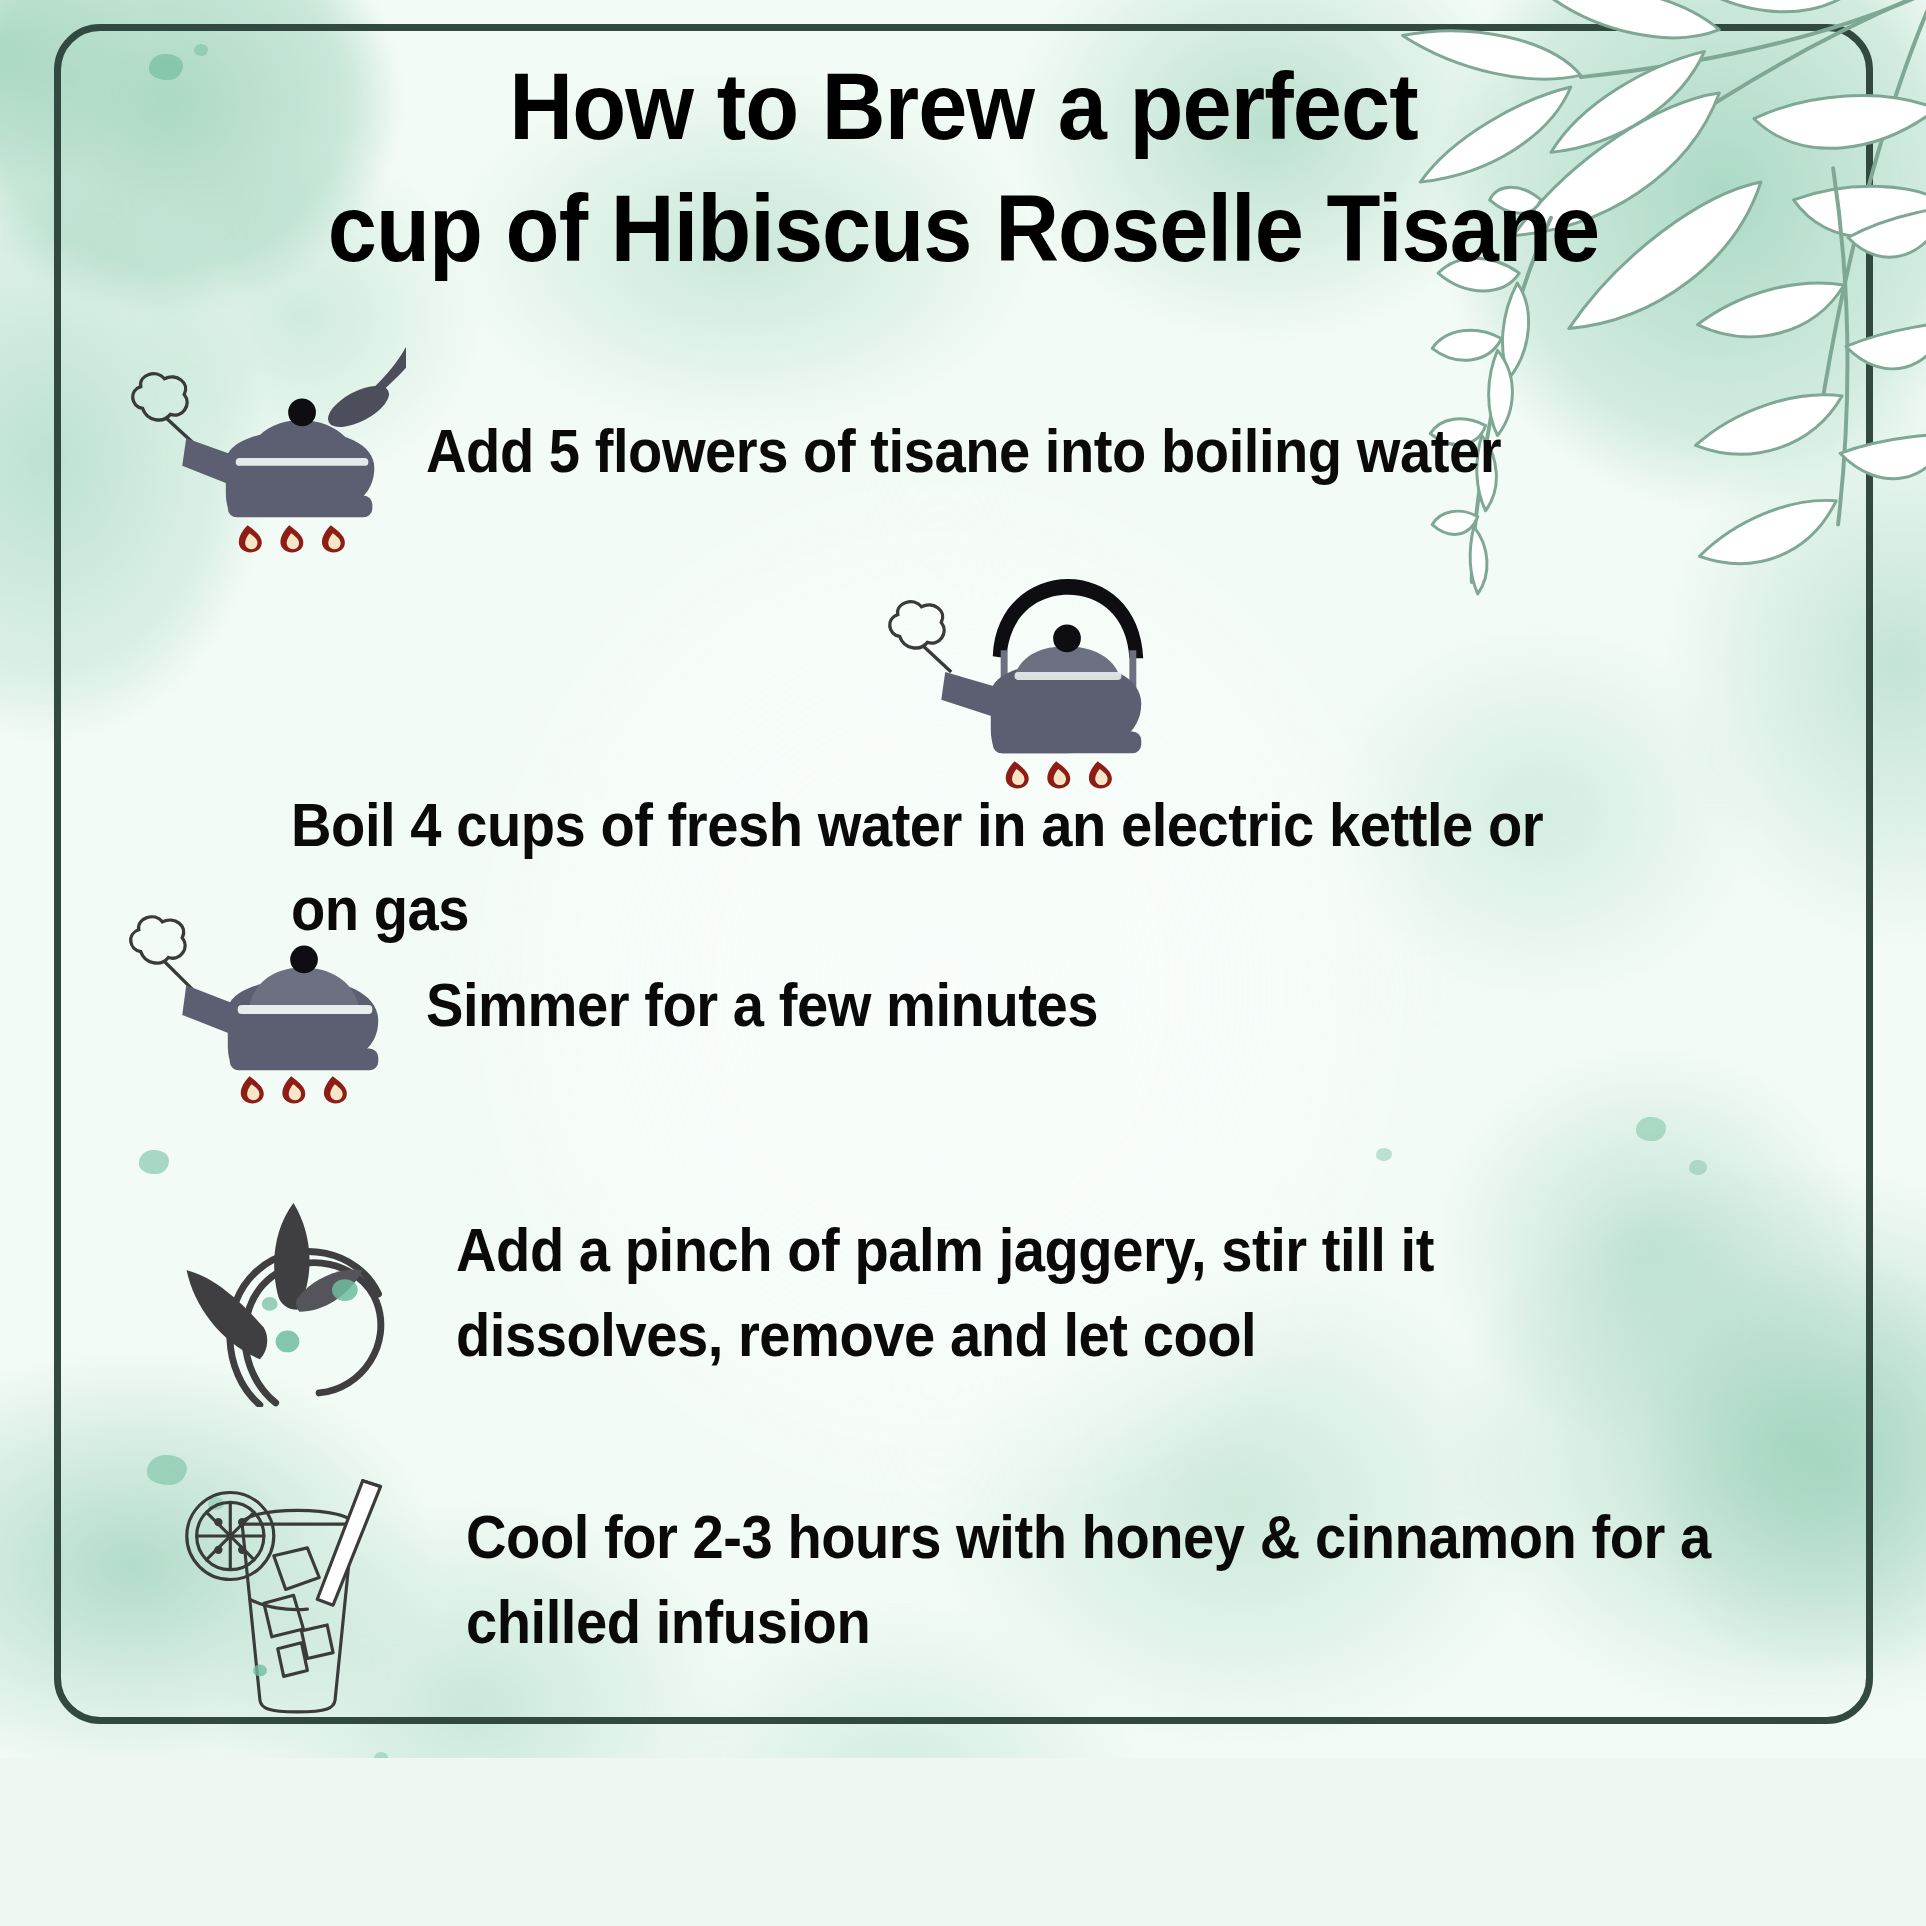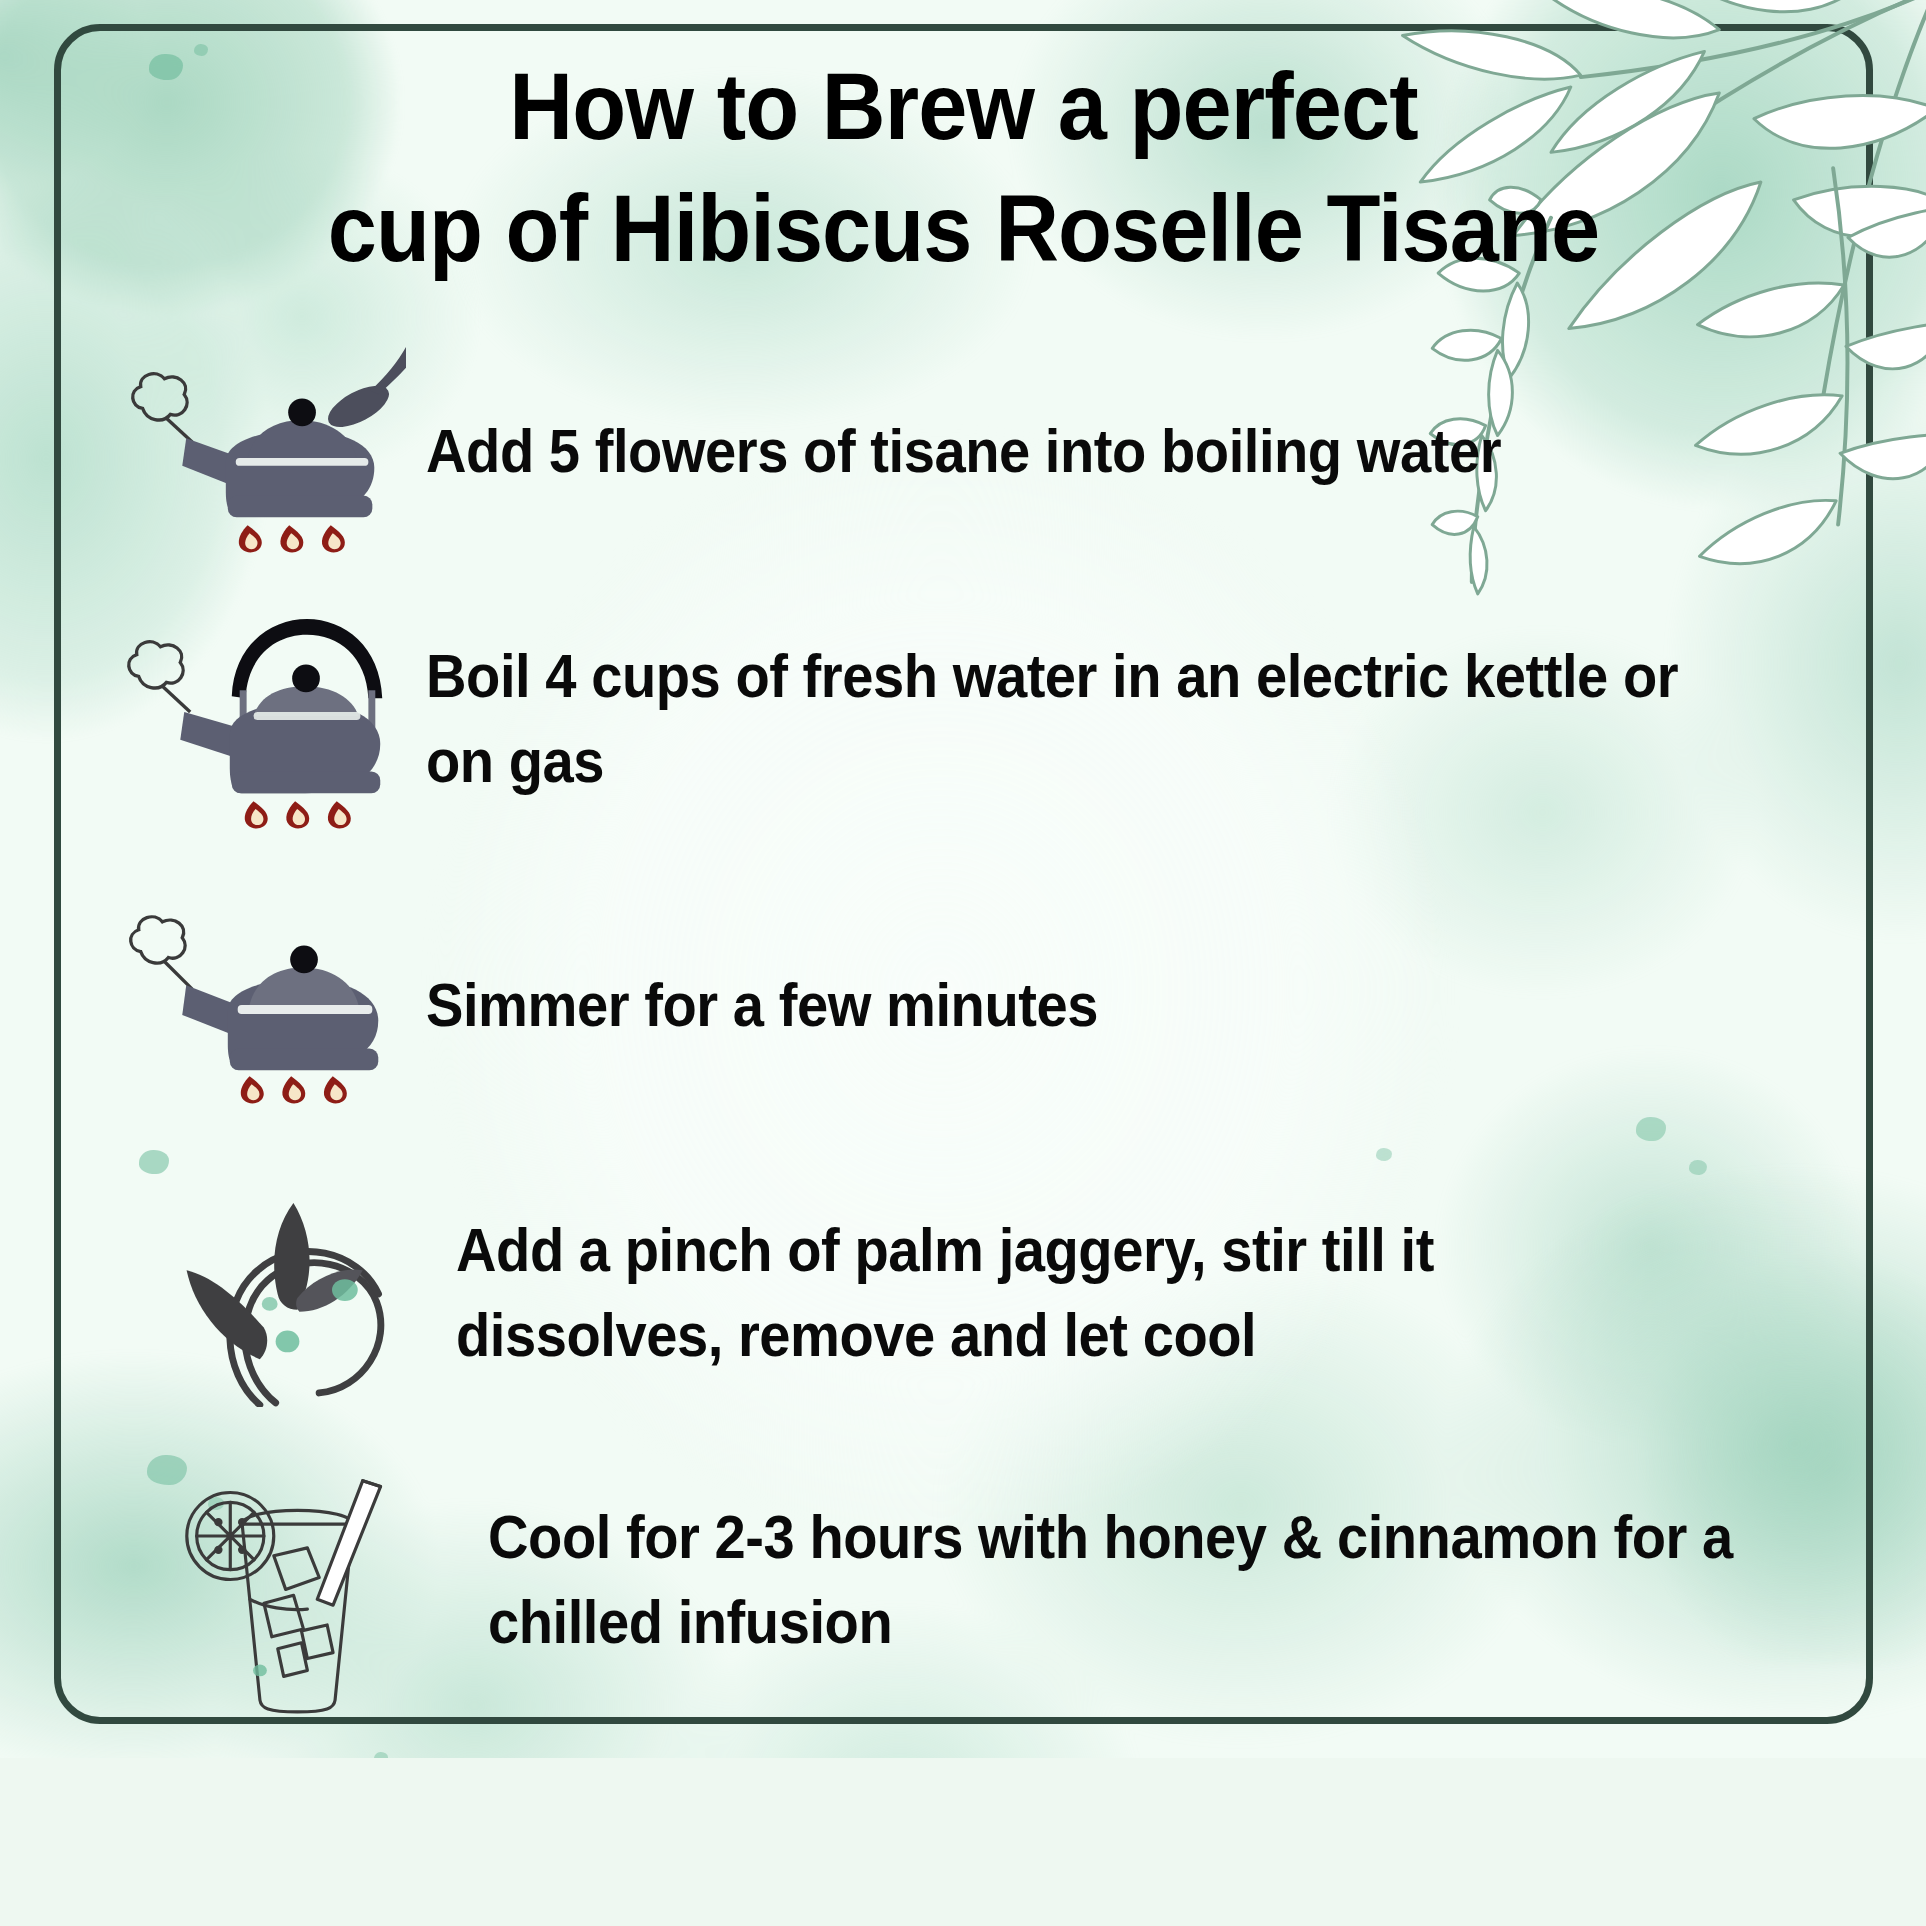--- a/index.html
+++ b/index.html
@@ -218,21 +218,21 @@
             <path d="M182 180 C 174 188, 170 198, 176 204 C 182 210, 194 208, 196 200 C 198 192, 190 186, 182 180 Z" fill="#8e1d16"></path>
             <path d="M184 188 C 179 194, 178 200, 182 203 C 187 206, 192 203, 192 198 C 192 194, 188 191, 184 188 Z" fill="#f6e6c8"></path>
             <path d="M224 180 C 216 188, 212 198, 218 204 C 224 210, 236 208, 238 200 C 240 192, 232 186, 224 180 Z" fill="#8e1d16"></path>
             <path d="M226 188 C 221 194, 220 200, 224 203 C 229 206, 234 203, 234 198 C 234 194, 230 191, 226 188 Z" fill="#f6e6c8"></path>
           </g>
         </svg>
       </div>
       <div class="step-text">Add 5 flowers of tisane into boiling water</div>
     </div>
 
-    <div class="step" style="height:287px;">
+    <div class="step" style="height:287px;flex-direction:column;">
       <div class="step-icon">
         <svg viewBox="0 0 300 230" width="297" height="228" xmlns="http://www.w3.org/2000/svg">
           <g fill="none" stroke="#3a3a3a" stroke-width="3.4">
             <path d="M30 72 C 18 70, 16 54, 28 50 C 26 38, 44 32, 52 42 C 64 36, 78 46, 72 58 C 80 68, 70 82, 58 78 C 50 88, 34 84, 30 72 Z"></path>
             <path d="M54 82 L 82 108"></path>
           </g>
 
           <path d="M124 92 C 126 40, 164 14, 200 14 C 238 14, 274 42, 276 94 L 262 94 C 260 52, 232 30, 200 30 C 168 30, 140 52, 138 94 Z" fill="#0d0d12"></path>
 
           <rect x="132" y="86" width="7" height="46" fill="#6d7080"></rect>
@@ -301,21 +301,21 @@
           <path d="M150 120 C 166 100, 194 88, 216 92 C 202 118, 176 134, 152 134 C 148 130, 148 124, 150 120 Z" fill="#54545a"></path>
 
           <ellipse cx="198" cy="112" rx="13" ry="11" fill="#6fbd9e" opacity=".85"></ellipse>
           <ellipse cx="140" cy="164" rx="12" ry="11" fill="#6fbd9e" opacity=".85"></ellipse>
           <ellipse cx="122" cy="126" rx="8" ry="7" fill="#6fbd9e" opacity=".7"></ellipse>
         </svg>
       </div>
       <div class="step-text">Add a pinch of palm jaggery, stir till it dissolves, remove and let cool</div>
     </div>
 
-    <div class="step" style="height:287px;gap:22px;">
+    <div class="step" style="height:287px;">
       <div class="step-icon" style="margin-left:149px;height:257px;">
         <svg viewBox="0 0 260 280" width="257" height="277" xmlns="http://www.w3.org/2000/svg">
           <g stroke="#3b3b3b" stroke-width="3.2" fill="none" stroke-linejoin="round" stroke-linecap="round">
 
             <path d="M74 84 L 92 262 C 93 270, 100 274, 130 274 C 160 274, 167 270, 168 262 L 186 84 Z"></path>
             <path d="M74 84 C 74 76, 98 70, 130 70 C 162 70, 186 76, 186 84"></path>
             <path d="M82 160 C 96 168, 120 172, 140 170"></path>
 
             <path d="M150 160 L 196 40 L 214 46 L 166 166 Z" fill="#ffffff"></path>
             <path d="M196 40 L 214 46"></path>

